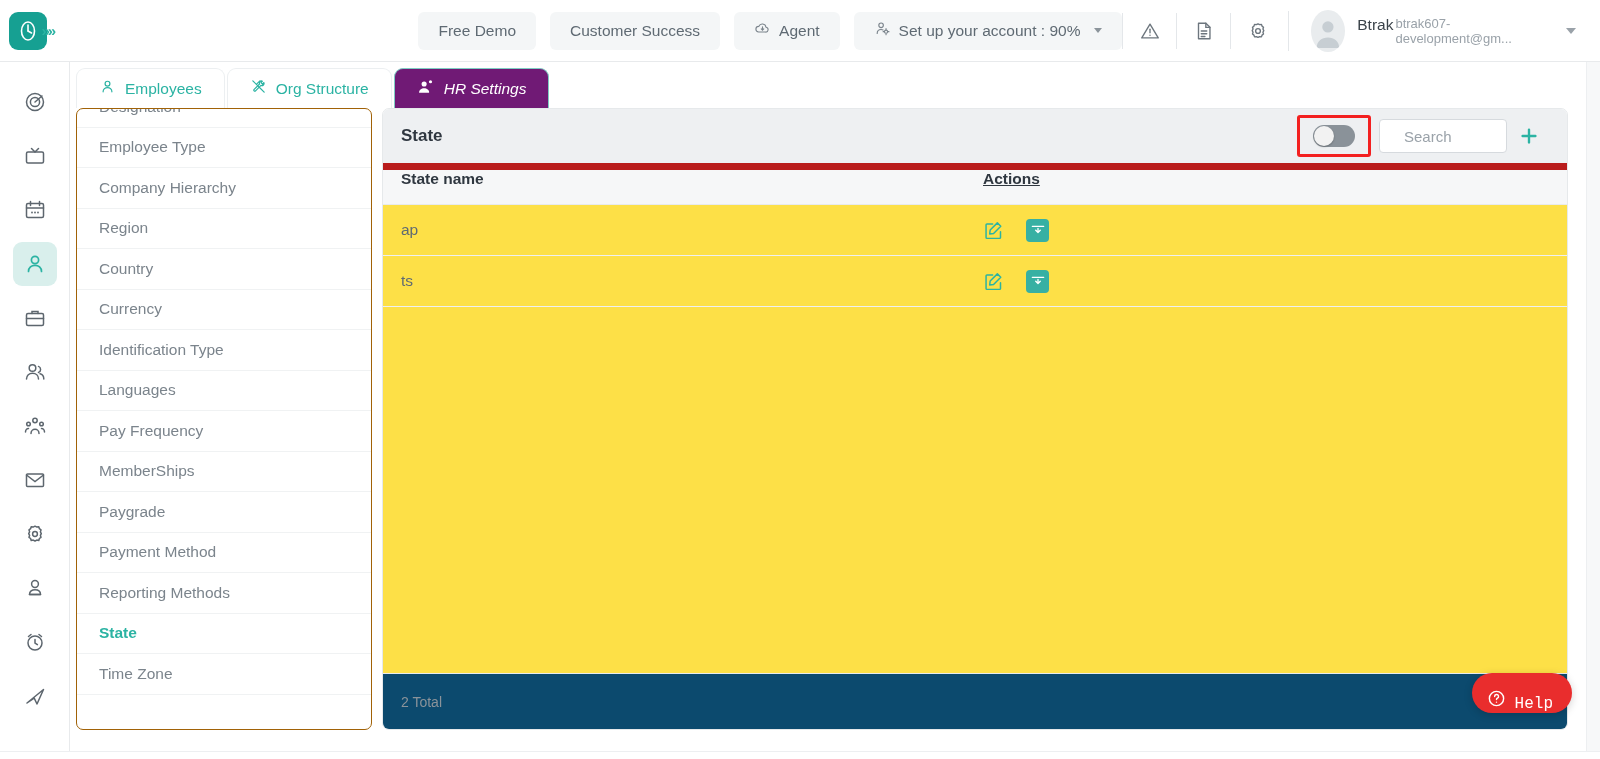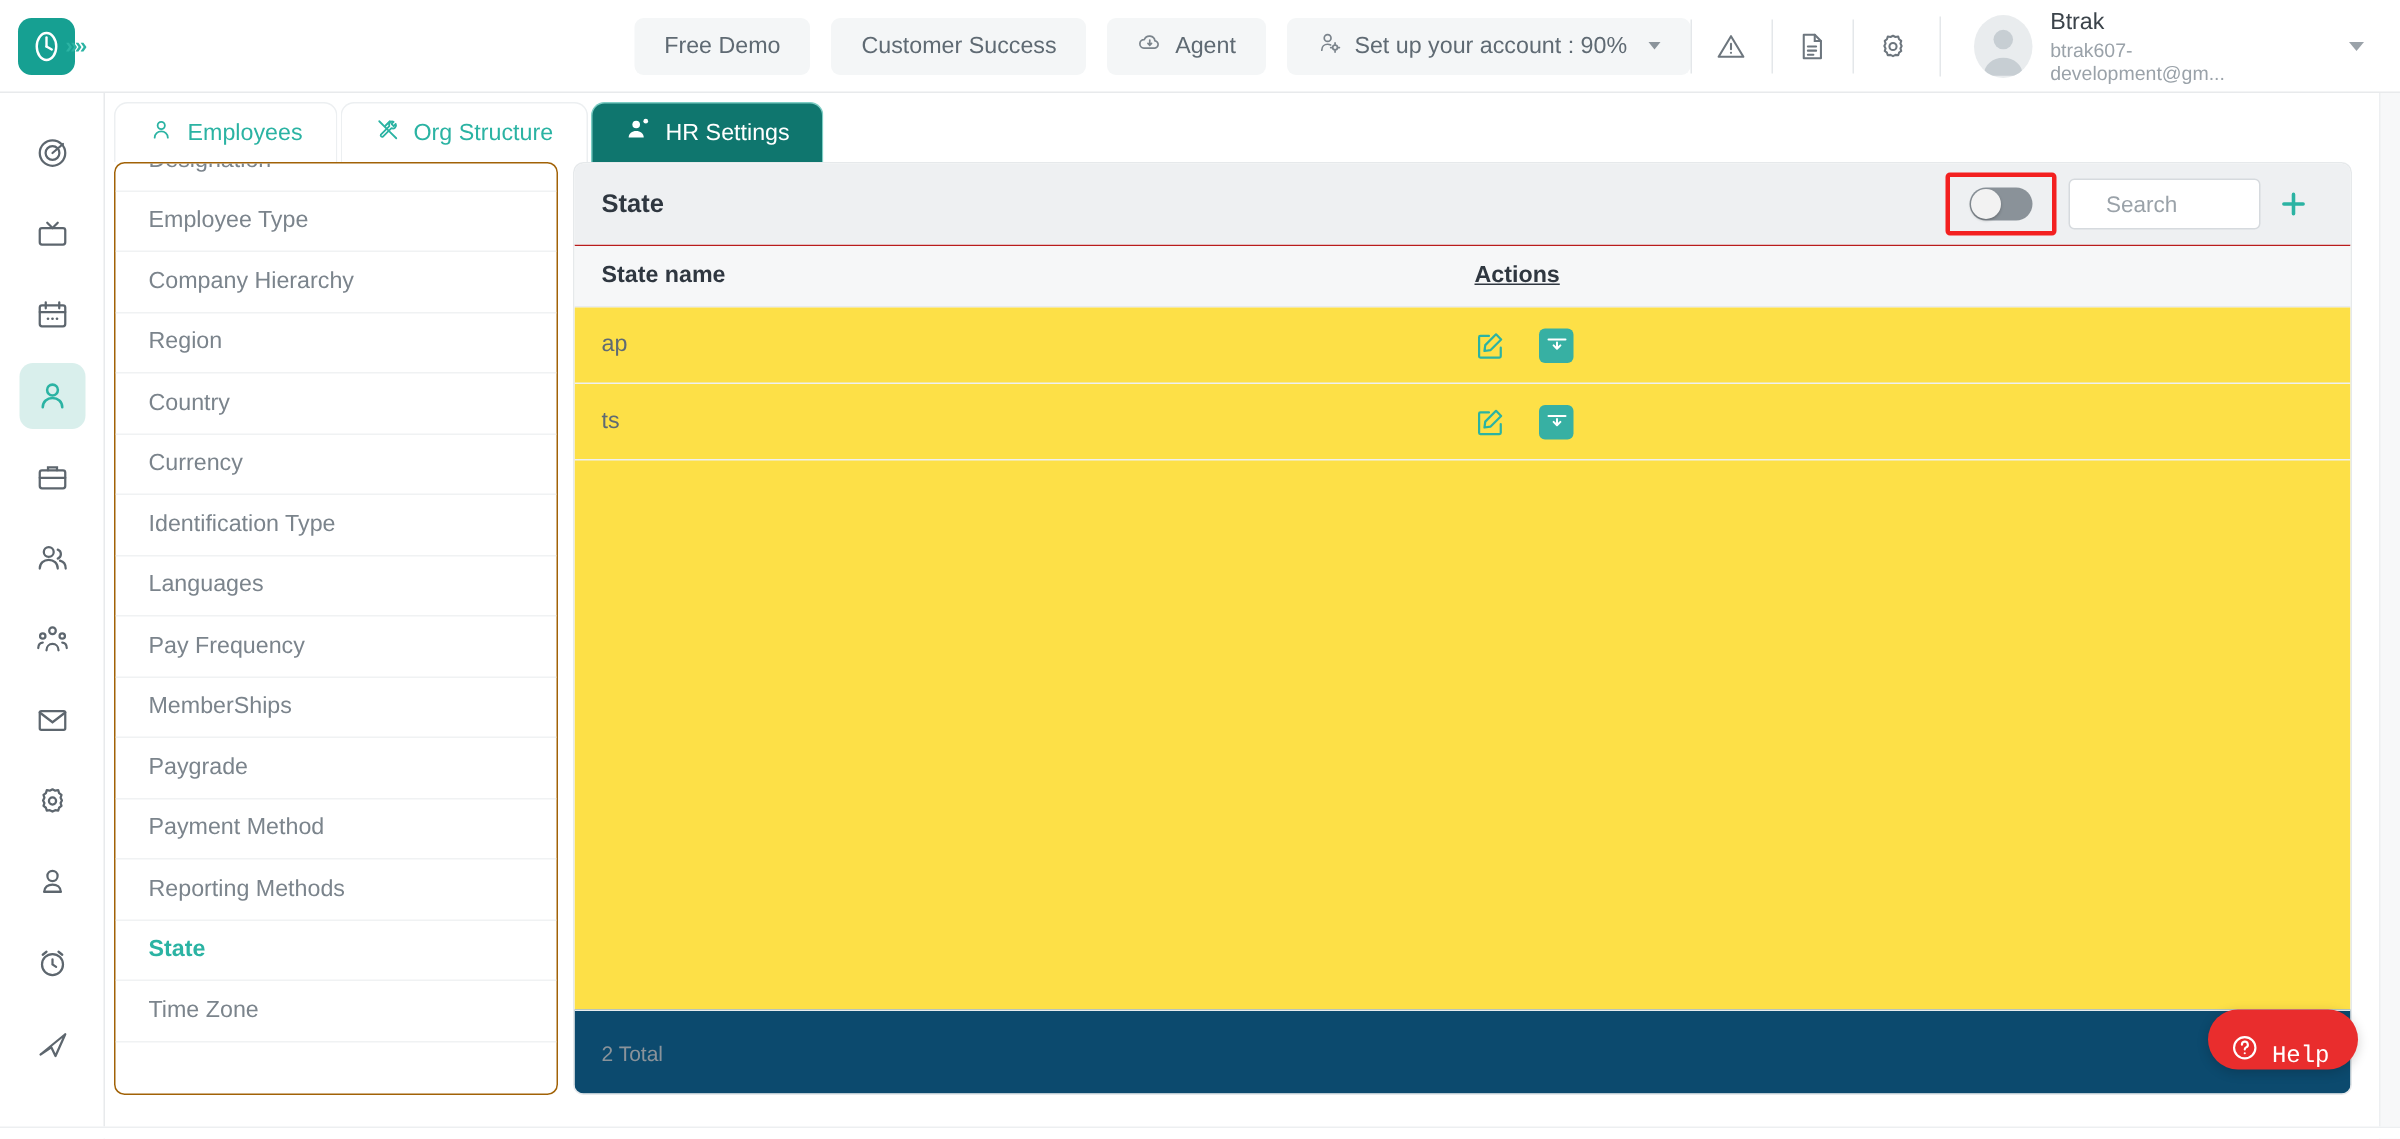--- a/index.html
+++ b/index.html
@@ -44,21 +44,21 @@
   .hdr-icon:first-child { border-left: 1px solid #e4e7ea; }
 
   .user-block {
     display: flex; align-items: center; gap: 12px; padding: 0 8px 0 22px;
     border-left: 1px solid #e4e7ea; height: 40px; margin-left: 4px;
   }
   .avatar {
     width: 42px; height: 42px; border-radius: 50%; background: #e9ecee;
     display: flex; align-items: flex-end; justify-content: center; overflow: hidden;
   }
-  .user-texts { display: flex; flex-direction: column; gap: 2px; }
+  .user-texts { display: flex; flex-direction: row; gap: 2px; }
   .user-name { font-size: 15.5px; color: #3b434a; }
   .user-mail { font-size: 13px; color: #9aa2a9; }
   .user-caret {
     width: 0; height: 0; margin: 0 16px 0 28px;
     border-left: 5px solid transparent; border-right: 5px solid transparent;
     border-top: 6px solid #9aa2a9;
   }
 
   
   .rail {
@@ -76,21 +76,21 @@
   .tabs {
     position: absolute; top: 68px; left: 76px;
     display: flex; align-items: flex-end; gap: 2px; z-index: 5;
   }
   .tab {
     height: 40px; padding: 0 22px; border-radius: 9px 9px 0 0;
     display: flex; align-items: center; gap: 9px;
     font-size: 15.5px; background: #ffffff; color: #2bb3a3;
     border: 1px solid #eceff1; border-bottom: none; justify-content: space-between;
   }
-  .tab.active { background: #0f766e; color: #ffffff; border-color: #7ecdc4; }
+  .tab.active { background: #701a75; color: #ffffff; border-color: #7ecdc4; font-style: italic; }
 
   
   .settings-panel {
     position: absolute; top: 108px; left: 76px; width: 296px; height: 622px;
     background: #ffffff; border: 1px solid #a16207; border-radius: 7px;
     overflow: hidden;
   }
   .settings-scroll { padding: 0 0 0 0; margin-top: -22px; }
   .settings-item {
     height: 40.5px; display: flex; align-items: center;
@@ -129,22 +129,22 @@
     background: #ffffff; padding: 0 24px; font-size: 15px; color: #4a525a;
     font-family: "Liberation Sans", sans-serif; outline: none;
   }
   .search-input::placeholder { color: #9aa2a9; }
   .plus-btn {
     width: 44px; height: 40px; display: flex; align-items: center; justify-content: center;
     color: #2bb3a3; font-size: 30px; line-height: 1; font-weight: 400;
   }
 
   .table-head {
-    height: 42px; background: #f6f7f8; display: flex; align-items: center;
-    border-bottom: 1px solid #e8ebed; border-top: 1px solid #b91c1c;
+    height: 42px; background: #f6f7f8; display: flex; align-items: flex-start;
+    border-bottom: 1px solid #e8ebed; border-top: 7px solid #b91c1c;
   }
   .th { font-size: 15.5px; font-weight: 700; color: #2f3740; }
   .th-name { padding-left: 18px; width: 600px; }
   .th-actions { width: 200px; text-decoration: underline; }
 
   .tbody { flex: 1; background: #fde047; }
   .trow {
     height: 51px; display: flex; align-items: center;
     border-bottom: 1px solid #eef0f2;
   }

